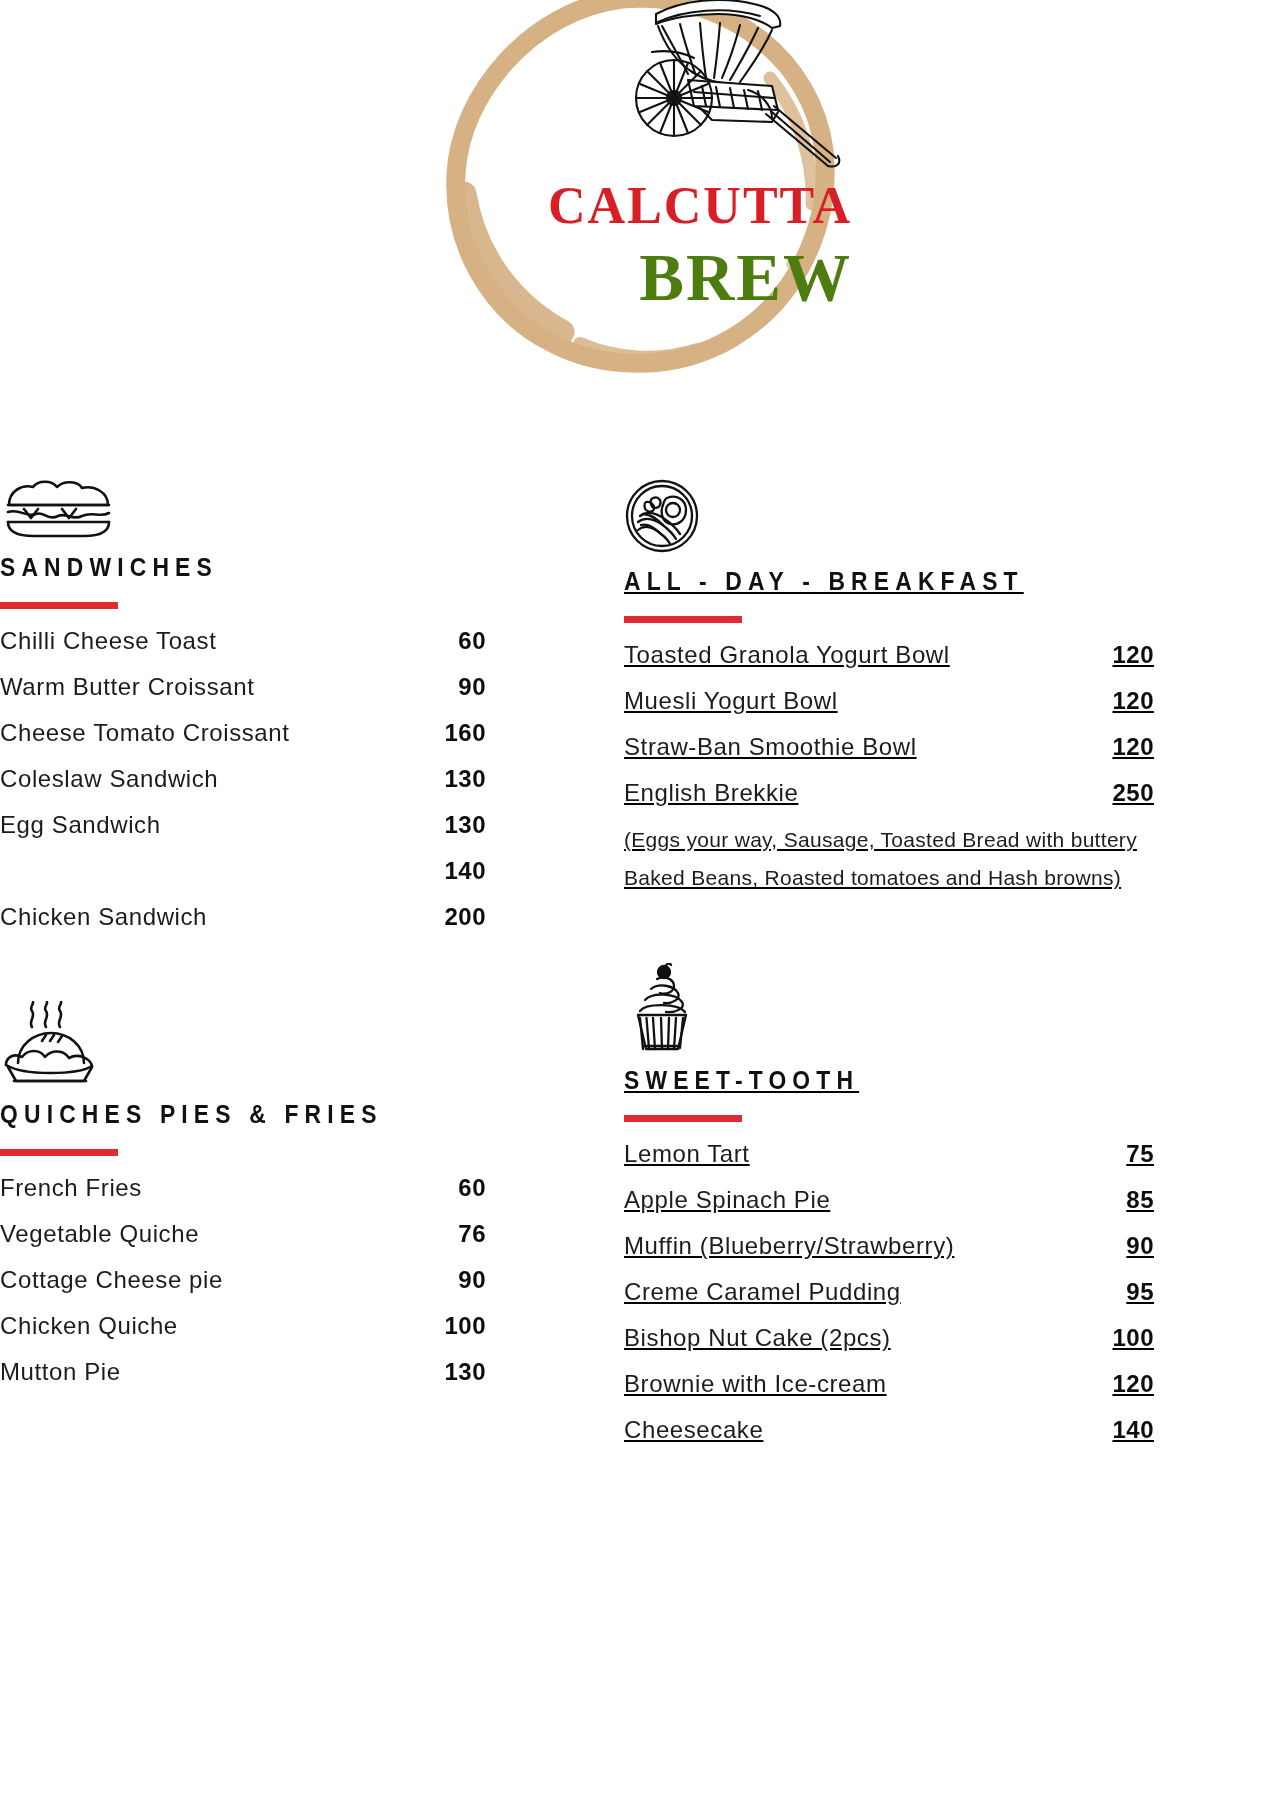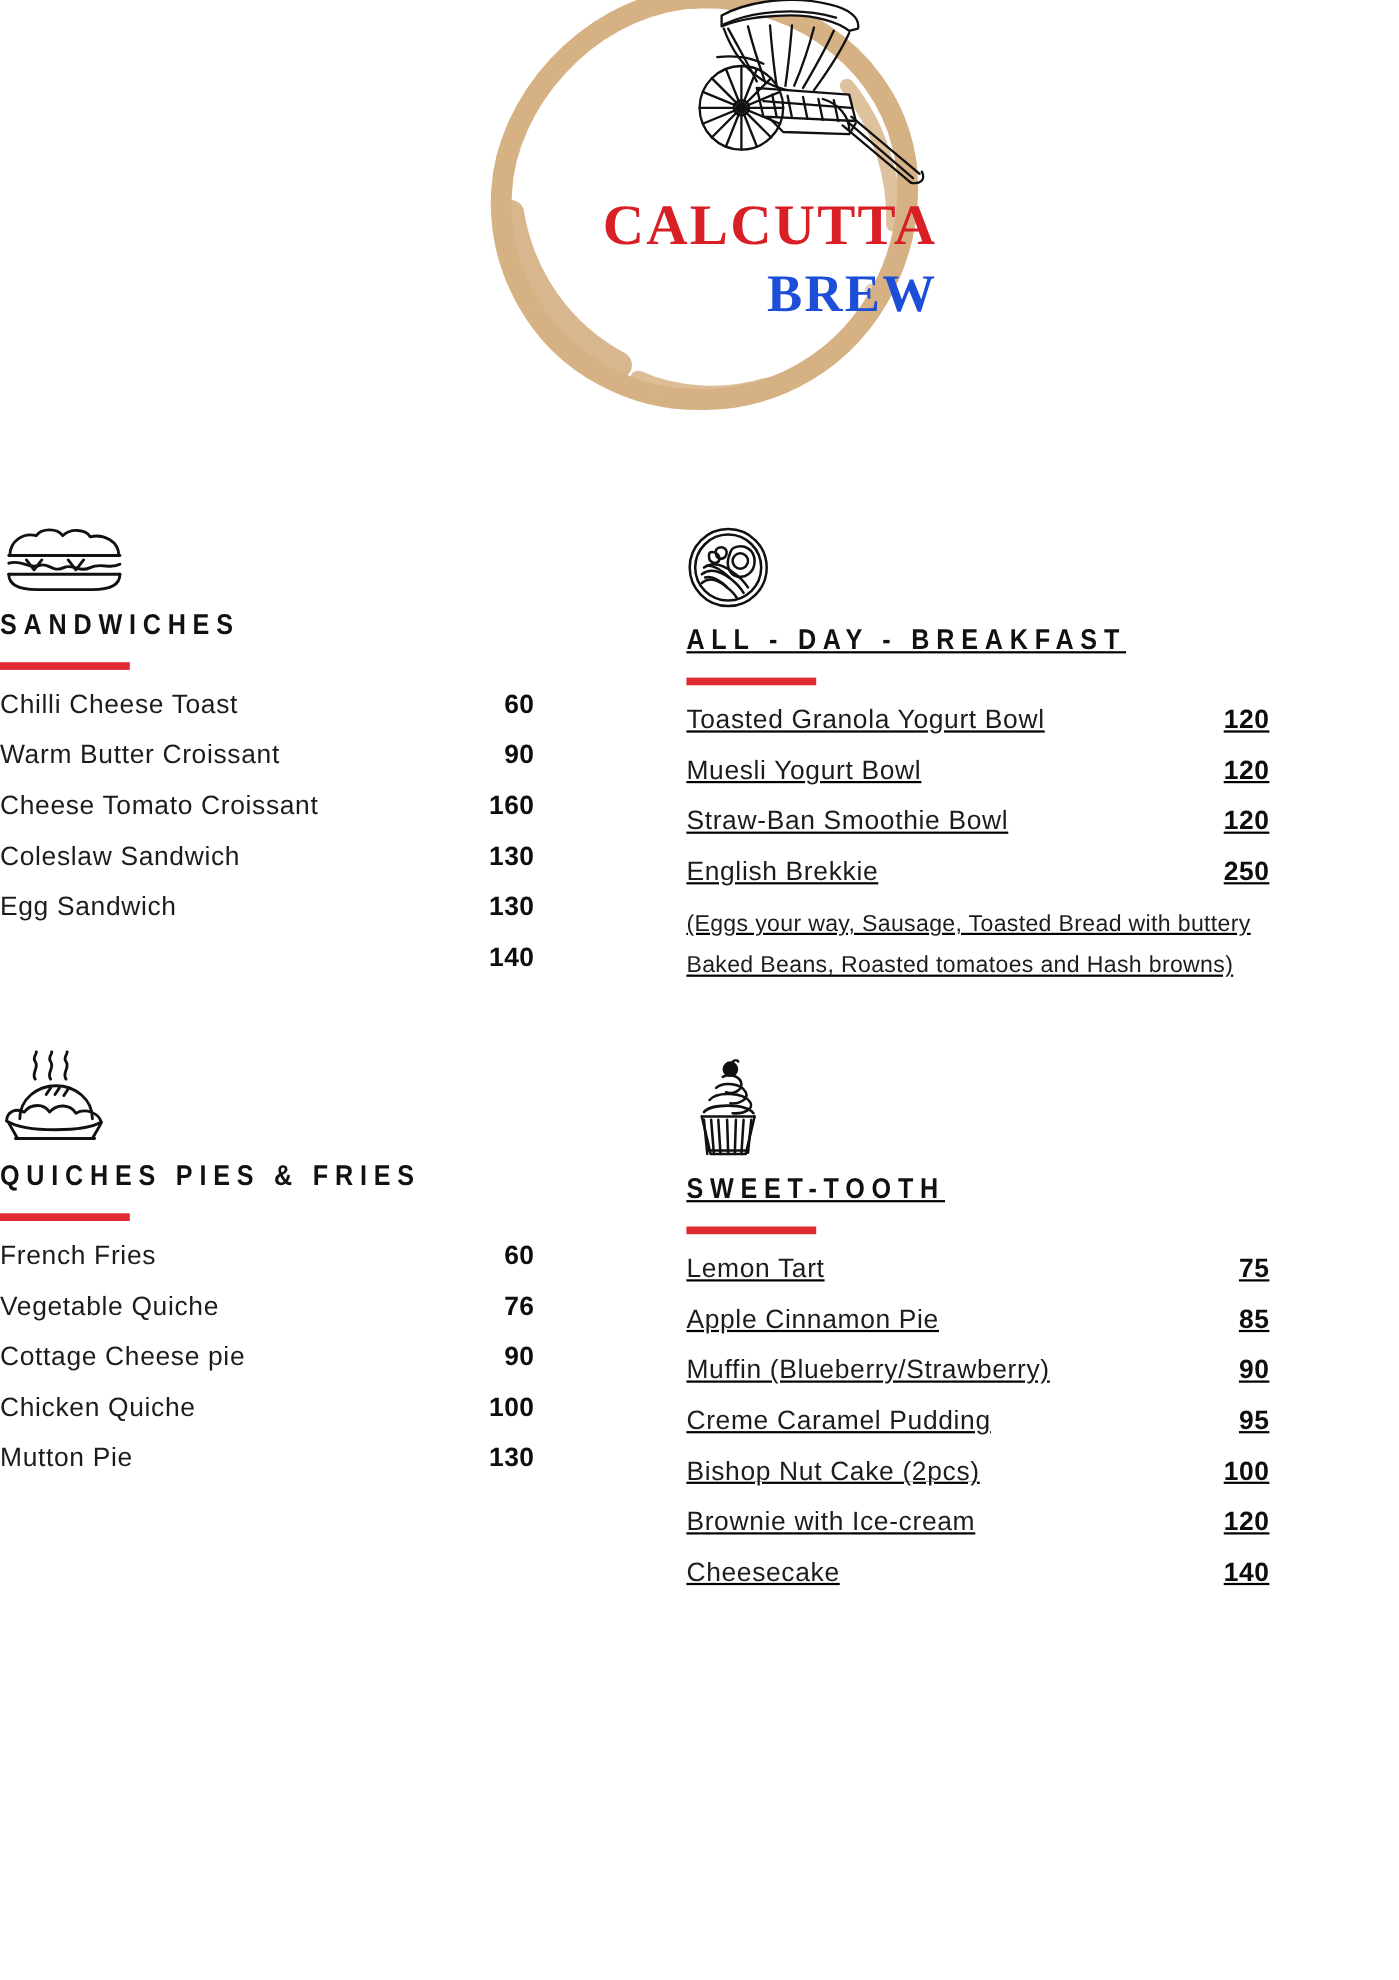--- a/index.html
+++ b/index.html
@@ -55,23 +55,23 @@
     letter-spacing: 2px;
     color: #d81f26;
     line-height: 1;
     margin-top: 6px;
   }
   .brand-brew {
     position: relative;
     z-index: 2;
     font-family: "Liberation Serif", serif;
     font-weight: bold;
-    font-size: 48px;
+    font-size: 67px;
     letter-spacing: 2px;
-    color: #1d4ed8;
+    color: #4d7c0f;
     line-height: 1;
     margin-top: 12px;
   }
 
   
   .menu-grid {
     position: absolute;
     top: 478px;
     left: 0;
     width: 1272px;
@@ -266,20 +266,25 @@
           <span class="item-price">130</span>
         </div>
         <div class="item-row">
           <span class="item-name">Egg Sandwich</span>
           <span class="item-dot"></span>
           <span class="item-price">130</span>
         </div>
         <div class="item-row">
           <span class="item-dot"></span>
           <span class="item-price">140</span>
+        </div>
+        <div class="item-row">
+          <span class="item-name">Chicken Sandwich</span>
+          <span class="item-dot"></span>
+          <span class="item-price">200</span>
         </div>
       </div>
     </div>
 
     <div class="section qpf-gap">
       <svg class="sec-icon" width="102" height="86" viewBox="0 0 102 86">
         <g fill="none" stroke="#111111" stroke-width="2.6" stroke-linecap="round" stroke-linejoin="round">
           <path d="M32 26 C 28 20, 36 16, 32 10 C 29 6, 34 3, 33 1"></path>
           <path d="M46 26 C 42 20, 50 16, 46 10 C 43 6, 48 3, 47 1"></path>
           <path d="M60 26 C 56 20, 64 16, 60 10 C 57 6, 62 3, 61 1"></path>
@@ -392,21 +397,21 @@
       </svg>
       <div class="sec-title">SWEET-TOOTH</div>
       <div class="rule"></div>
       <div class="items">
         <div class="item-row">
           <span class="item-name">Lemon Tart</span>
           <span class="item-dot"></span>
           <span class="item-price">75</span>
         </div>
         <div class="item-row">
-          <span class="item-name">Apple Cinnamon Pie</span>
+          <span class="item-name">Apple Spinach Pie</span>
           <span class="item-dot"></span>
           <span class="item-price">85</span>
         </div>
         <div class="item-row">
           <span class="item-name">Muffin (Blueberry/Strawberry)</span>
           <span class="item-dot"></span>
           <span class="item-price">90</span>
         </div>
         <div class="item-row">
           <span class="item-name">Creme Caramel Pudding</span>

